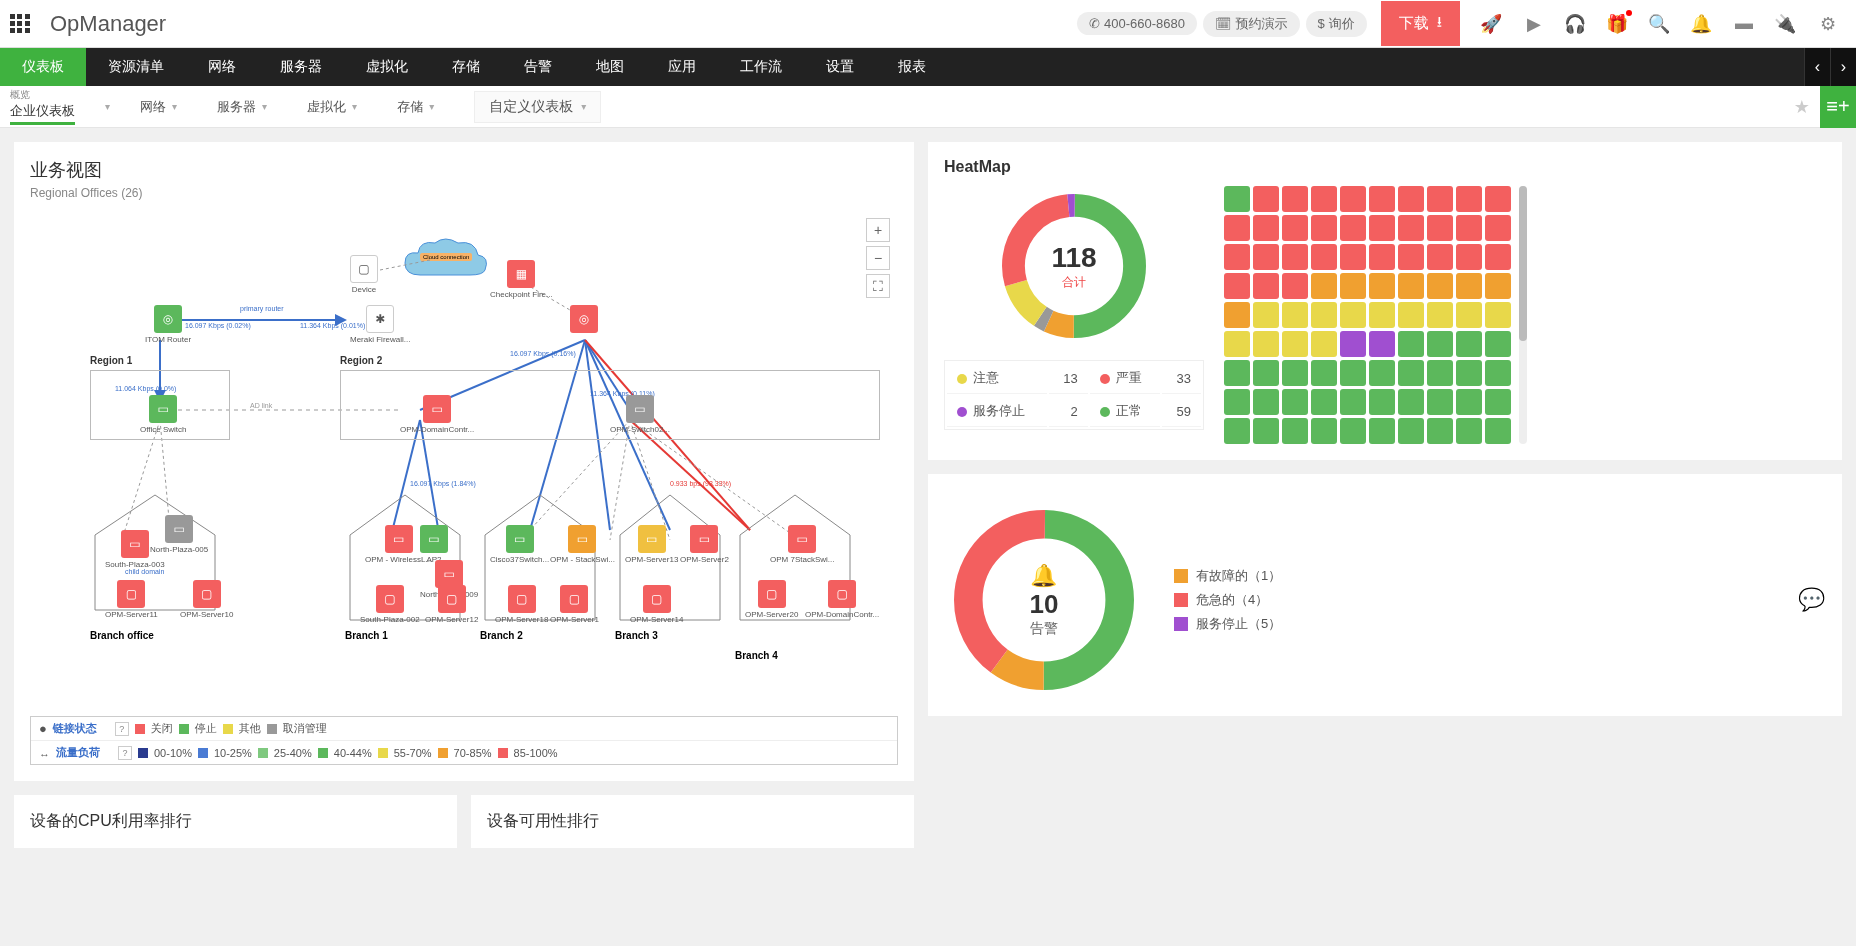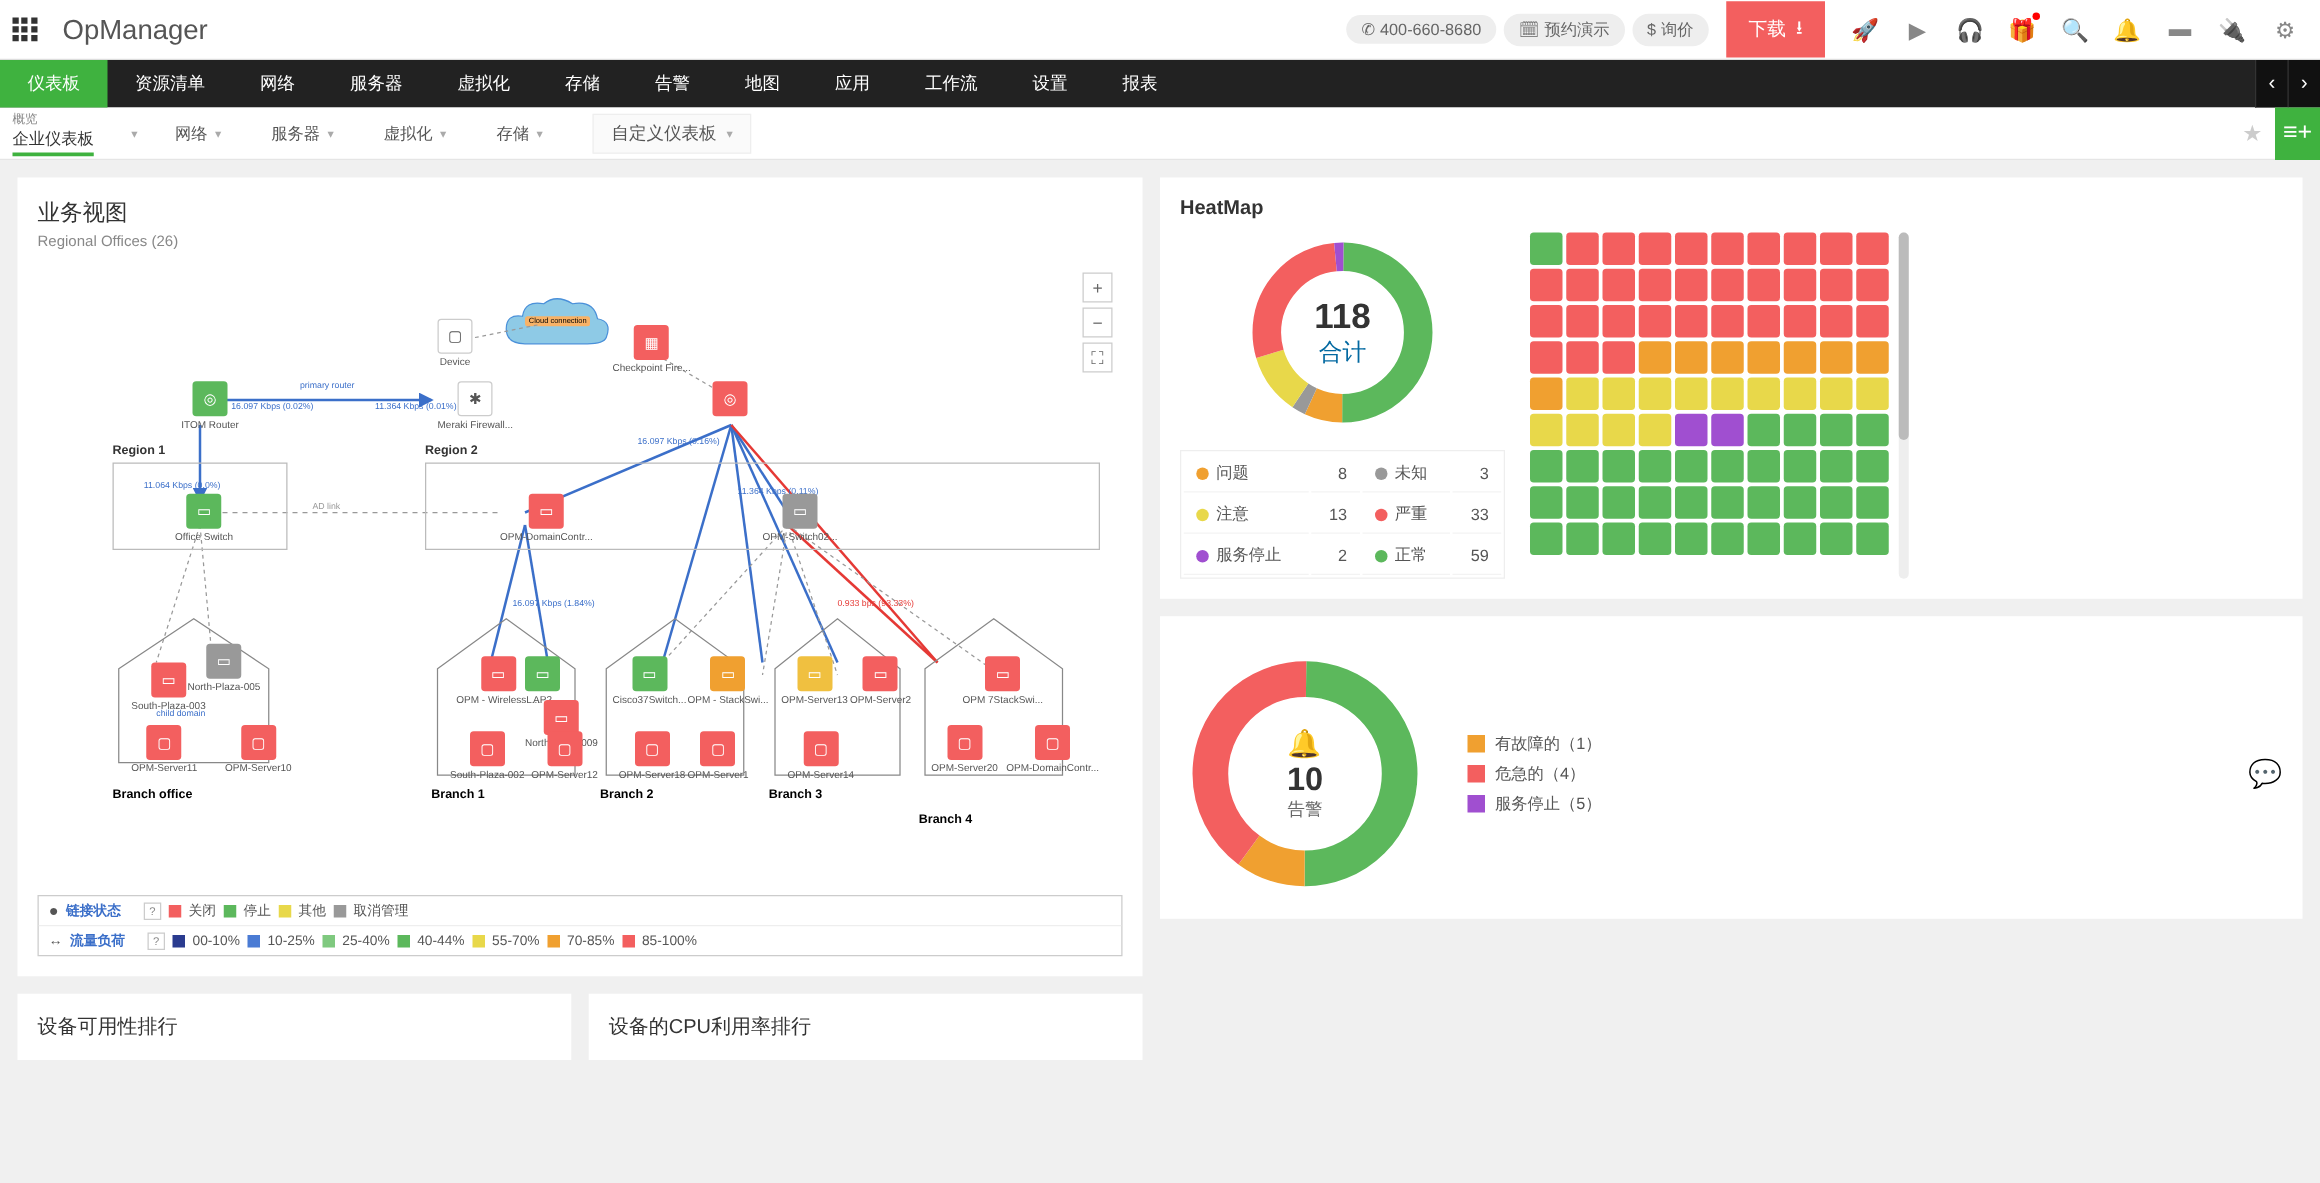--- a/index.html
+++ b/index.html
@@ -78,21 +78,21 @@
 
 .bottom-row { display: grid; grid-template-columns: 1fr 1fr; gap: 14px; }
 .panel-title { font-size: 16px; color: #333; }
 
 
 .heatmap-body { display: flex; gap: 20px; margin-top: 10px; }
 .donut-wrap { width: 260px; }
 .donut { position: relative; width: 160px; height: 160px; margin: 0 auto 14px; }
 .donut-center { position: absolute; inset: 0; display: flex; flex-direction: column; align-items: center; justify-content: center; }
 .donut-num { font-size: 28px; font-weight: bold; color: #333; }
-.donut-lbl { font-size: 19px; color: #0369a1; }
+.donut-lbl { font-size: 12px; color: #ef4444; }
 .legend-table { border: 1px solid #eee; width: 100%; font-size: 13px; color: #555; }
 .legend-table tr td { padding: 6px 10px; border-bottom: 1px solid #f3f3f3; }
 .dot { width: 10px; height: 10px; border-radius: 50%; display: inline-block; margin-right: 6px; vertical-align: middle; }
 .hm-grid { display: grid; grid-template-columns: repeat(10, 26px); grid-auto-rows: 26px; gap: 3px; }
 .hm-cell { border-radius: 3px; }
 .hm-scroll { width: 8px; background: #eee; margin-left: 8px; position: relative; border-radius: 4px; }
 .hm-scroll::after { content: ''; position: absolute; top: 0; left: 0; right: 0; height: 60%; background: #bbb; border-radius: 4px; }
 
 
 .alarm-body { display: flex; gap: 30px; align-items: center; margin-top: 10px; }
@@ -454,24 +454,24 @@
           <span class="leg-sw" style="background:#f0a030"></span>
             <span>70-85%</span>
           <span class="leg-sw" style="background:#f35f5f"></span>
             <span>85-100%</span>
         </div>
       </div>
     </div>
 
     <div class="bottom-row">
       <div class="panel">
-        <div class="panel-title">设备可用性排行</div>
+        <div class="panel-title">设备的CPU利用率排行</div>
       </div>
       <div class="panel">
-        <div class="panel-title">设备的CPU利用率排行</div>
+        <div class="panel-title">设备可用性排行</div>
       </div>
     </div>
   </div>
 
   <div class="right-col">
 
     <div class="panel">
       <div class="panel-title" style="font-weight:bold">HeatMap</div>
       <div class="heatmap-body">
         <div class="donut-wrap">
@@ -484,26 +484,20 @@
               <circle cx="21" cy="21" r="15.9" fill="none" stroke="#f35f5f" stroke-width="6" stroke-dasharray="28 72" stroke-dashoffset="-45.3"></circle>
               <circle cx="21" cy="21" r="15.9" fill="none" stroke="#a04fd0" stroke-width="6" stroke-dasharray="1.7 98.3" stroke-dashoffset="-73.3"></circle>
             </svg>
             <div class="donut-center">
               <div class="donut-num">118</div>
               <div class="donut-lbl">合计</div>
             </div>
           </div>
           <table class="legend-table">
             <tbody>
-                <tr>
-                  <td><span class="dot" style="background:#f0a030"></span><span>问题</span></td>
-                  <td style="text-align:right">8</td>
-                  <td><span class="dot" style="background:#999"></span><span>未知</span></td>
-                  <td style="text-align:right">3</td>
-                </tr>
             <tr>
                   <td><span class="dot" style="background:#e8d84a"></span><span>注意</span></td>
                   <td style="text-align:right">13</td>
                   <td><span class="dot" style="background:#f35f5f"></span><span>严重</span></td>
                   <td style="text-align:right">33</td>
                 </tr>
             <tr>
                   <td><span class="dot" style="background:#a04fd0"></span><span>服务停止</span></td>
                   <td style="text-align:right">2</td>
                   <td><span class="dot" style="background:#5cb85c"></span><span>正常</span></td>

